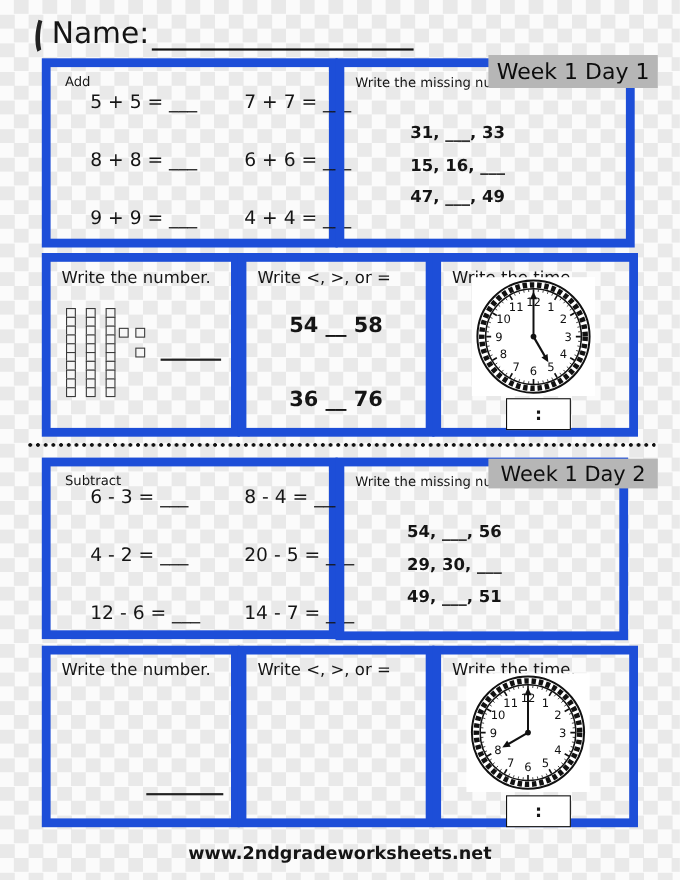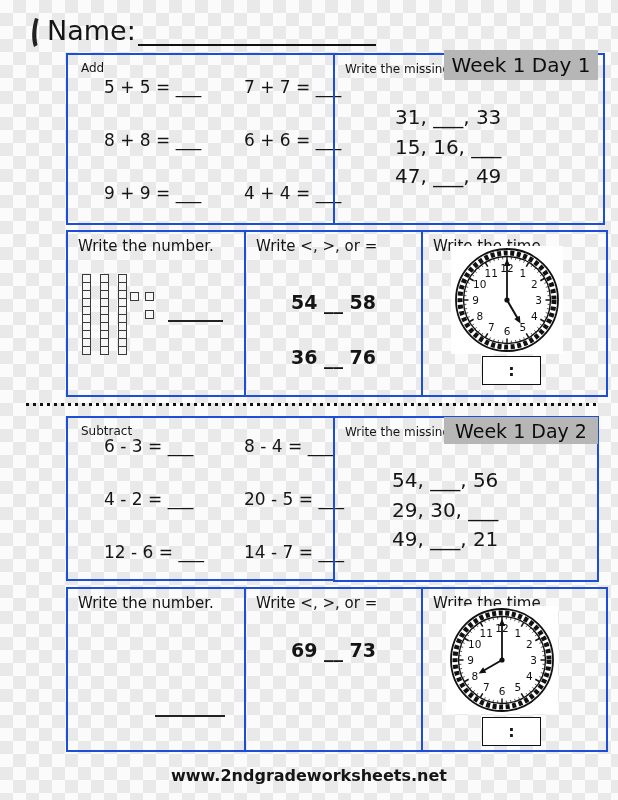--- a/index.html
+++ b/index.html
@@ -6,37 +6,37 @@
   body{
     width:618px;height:800px;
     font-family:"DejaVu Sans",sans-serif;
     color:#151515;
     background-color:#fbfbfb;
     background-image:conic-gradient(#e9e9e9 25%, transparent 0 50%, #e9e9e9 0 75%, transparent 0);
     background-size:26px 26px;
     overflow:hidden;
   }
   .sheet{position:relative;width:618px;height:800px;}
-  .box{position:absolute;border:2px solid #1d4ed8;box-sizing:border-box;margin-left:28px;}
+  .box{position:absolute;border:8px solid #1d4ed8;box-sizing:border-box;}
   .box-title{position:absolute;left:10px;top:5px;font-size:15px;white-space:nowrap;}
   .box-title.small{font-size:12px;left:13px;top:6px;}
   .badge{
     position:absolute;background:#b6b6b6;color:#0d0d0d;
     display:flex;align-items:center;justify-content:center;
     font-size:20px;z-index:5;white-space:nowrap;
   }
   .name-row{position:absolute;left:28px;top:16px;display:flex;align-items:flex-start;}
   .name-label{font-size:27px;line-height:30px;}
   .name-line{width:238px;height:28px;border-bottom:2.5px solid #111;margin-left:2px;}
   .prob-grid{
     position:absolute;left:36px;top:22px;right:8px;
     display:grid;grid-template-columns:140px auto;grid-auto-rows:53px;
     font-size:17px;font-weight:normal;white-space:nowrap;
   }
-  .seq-list{position:absolute;font-size:20px;font-weight:normal;white-space:nowrap;}
+  .seq-list{position:absolute;font-size:15px;font-weight:bold;white-space:nowrap;}
   .seq-list>div{height:29.5px;}
   .cmp-item{position:absolute;width:100%;text-align:center;font-size:19px;font-weight:bold;}
   .tens-row{position:absolute;display:flex;gap:9px;}
   .rod{display:flex;flex-direction:column;}
   .rod>i{width:7px;height:7px;border:1px solid #3a3a3a;background:#f6f6f6;margin-top:-1px;}
   .ones-grid{position:absolute;display:grid;grid-template-columns:8px 8px;gap:9px 7px;}
   .ones-grid>i{width:7px;height:7px;border:1px solid #3a3a3a;background:#f6f6f6;}
   .ans-line{position:absolute;border-bottom:2px solid #222;}
   .clock-wrap{position:absolute;background:#fff;}
   .digital{
@@ -131,21 +131,21 @@
     <div class="ones-grid" style="left:62px;top:60px;">
         <i></i>
         <i></i>
         <i style="grid-column: 2;"></i>
       </div>
     <span class="ans-line" style="left:100px;top:72px;width:55px;height:16px;"></span>
   </div>
 
   <div class="box" style="left:216px;top:230px;width:179px;height:167px;">
     <div class="box-title">Write &lt;, &gt;, or =</div>
-    <div class="cmp-item" style="top:59px;">54 __ 58</div>
+    <div class="cmp-item" style="top:47px;">54 __ 58</div>
     <div class="cmp-item" style="top:114px;">36 __ 76</div>
   </div>
 
   <div class="box" style="left:393px;top:230px;width:187px;height:167px;">
     <div class="box-title">Write the time.</div>
     <div class="clock-wrap" style="left:28px;top:14px;width:112px;height:108px;">
       <svg width="112" height="108" viewBox="0 0 112 108">
           <circle cx="56" cy="54" r="51" fill="#fff" stroke="#111" stroke-width="1.8"></circle>
           <circle cx="56" cy="54" r="47" fill="none" stroke="#111" stroke-width="5" stroke-dasharray="4 2.6"></circle>
           <circle cx="56" cy="54" r="43.5" fill="#fff" stroke="#111" stroke-width="1.4"></circle>
@@ -243,34 +243,33 @@
         <div>12 - 6 = ___</div>
         <div>14 - 7 = ___</div>
       </div>
   </div>
 
   <div class="box" style="left:305px;top:416px;width:266px;height:166px;">
     <div class="box-title" style="font-size:12px;top:7px;">Write the missing number.</div>
     <div class="seq-list" style="left:57px;top:50px;">
         <div>54,  ___,  56</div>
         <div>29,  30,  ___</div>
-        <div>49,  ___, 21</div>
+        <div>49,  ___, 51</div>
       </div>
   </div>
 
   <div class="badge" style="left:444px;top:417px;width:154px;height:27px;font-size:19px;">Week 1 Day 2</div>
 
   <div class="box" style="left:38px;top:587px;width:180px;height:165px;">
     <div class="box-title">Write the number.</div>
     <span class="ans-line" style="left:87px;top:110px;width:70px;height:16px;"></span>
   </div>
 
   <div class="box" style="left:216px;top:587px;width:179px;height:165px;">
     <div class="box-title">Write &lt;, &gt;, or =</div>
-    <div class="cmp-item" style="top:50px;">69  __  73</div>
   </div>
 
   <div class="box" style="left:393px;top:587px;width:187px;height:165px;">
     <div class="box-title">Write the time.</div>
     <div class="clock-wrap" style="left:23px;top:17px;width:112px;height:108px;">
       <svg width="112" height="108" viewBox="0 0 112 108">
           <circle cx="56" cy="54" r="51" fill="#fff" stroke="#111" stroke-width="1.8"></circle>
           <circle cx="56" cy="54" r="47" fill="none" stroke="#111" stroke-width="5" stroke-dasharray="4 2.6"></circle>
           <circle cx="56" cy="54" r="43.5" fill="#fff" stroke="#111" stroke-width="1.4"></circle>
           <line x1="56" y1="15.5" x2="56" y2="11" stroke="#111" stroke-width="1.5"></line>

